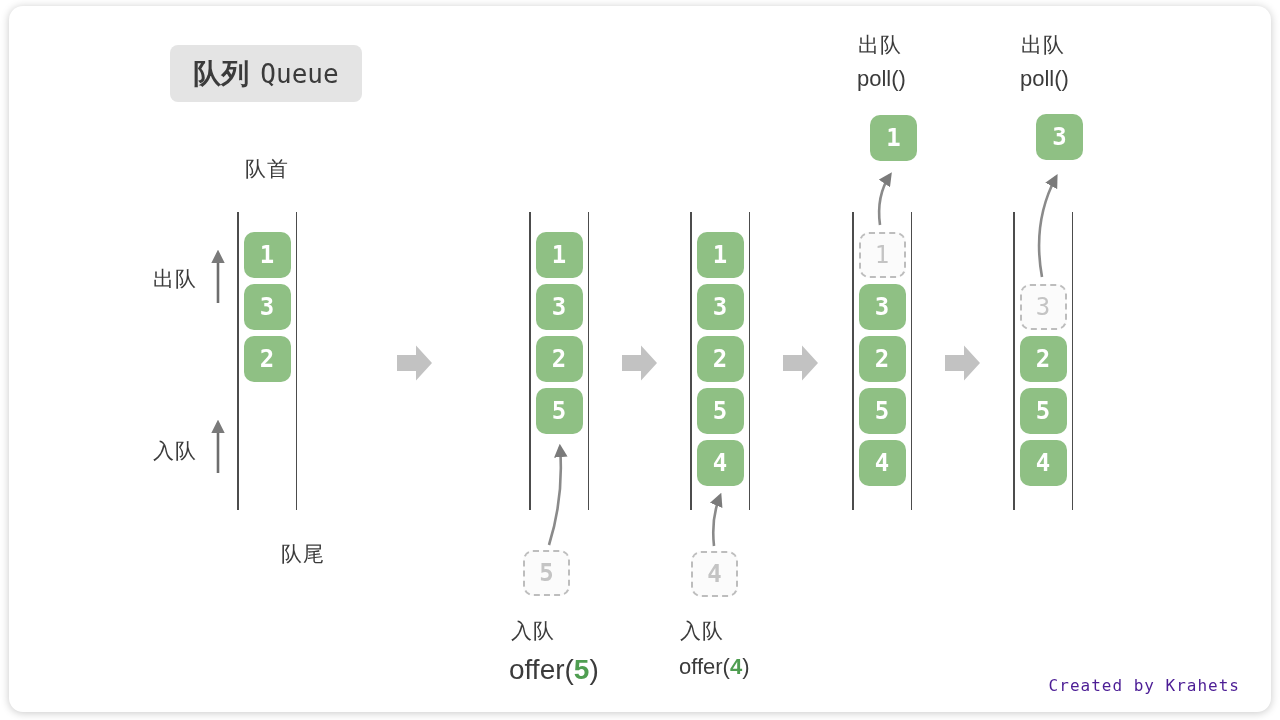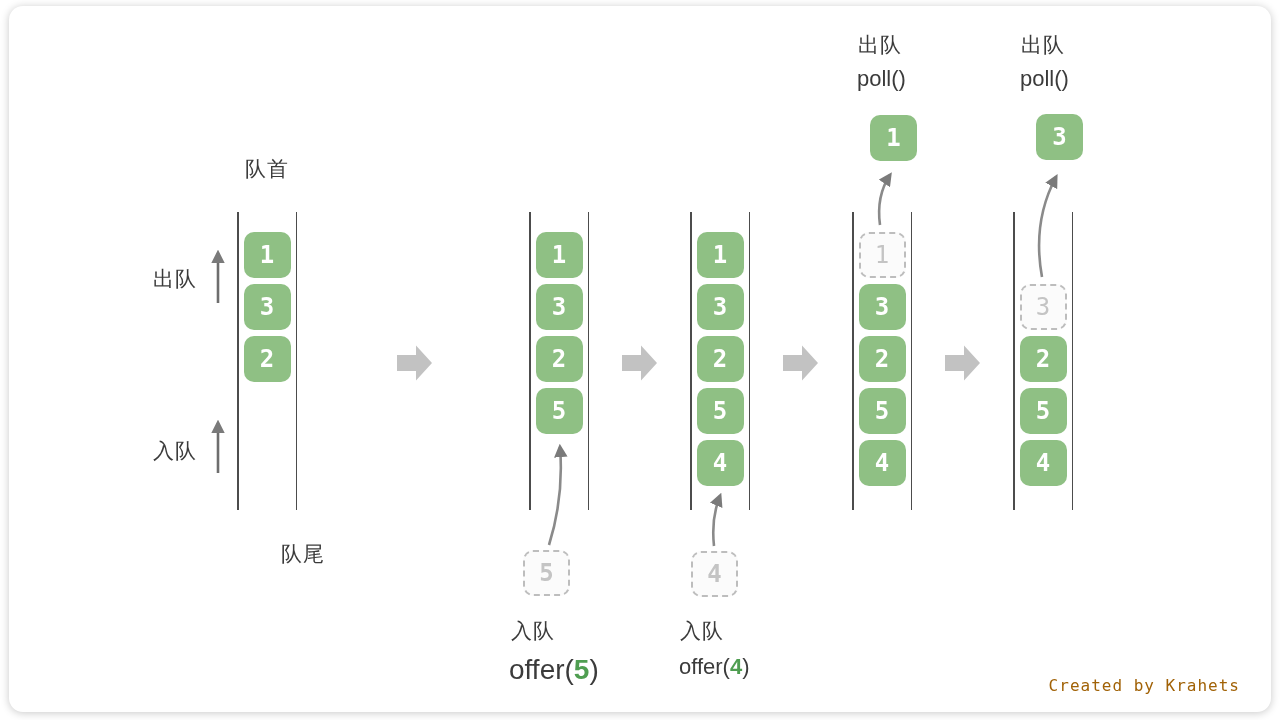--- a/index.html
+++ b/index.html
@@ -37,21 +37,21 @@
   .ghost{border:2px dashed var(--ghost-gray);background:#FBFBFB;color:#C4C4C4;font-weight:400;}
   .slot0{top:20px;} .slot1{top:72px;} .slot2{top:124px;} .slot3{top:176px;} .slot4{top:228px;}
 
   .float-cell{position:absolute;width:47px;height:46px;border-radius:10px;
         display:flex;align-items:center;justify-content:center;
         font-family:"DejaVu Sans Mono",monospace;font-size:24px;font-weight:700;}
 
   .code-accent{color:var(--code-green);font-weight:700;}
 
   .watermark{position:absolute;right:40px;top:676px;font-family:"DejaVu Sans Mono",monospace;
-             font-size:16px;color:#a16207;letter-spacing:1px;}
+             font-size:16px;color:#4c1d95;letter-spacing:1px;}
 </style>
 </head>
 <body>
 
 <div class="canvas">
   <div class="card"></div>
 
   <svg class="overlay" width="1280" height="720" viewBox="0 0 1280 720">
     <defs>
       <marker id="ah" viewBox="0 0 10 10" refX="7.5" refY="5" markerWidth="5.2" markerHeight="5.2" orient="auto-start-reverse">
@@ -66,20 +66,24 @@
     <path fill="var(--arrow-gray)" d="M622,355 h19 v-9.5 l16,17.5 l-16,17.5 v-9.5 h-19 z"></path>
     <path fill="var(--arrow-gray)" d="M783,355 h19 v-9.5 l16,17.5 l-16,17.5 v-9.5 h-19 z"></path>
     <path fill="var(--arrow-gray)" d="M945,355 h19 v-9.5 l16,17.5 l-16,17.5 v-9.5 h-19 z"></path>
 
     <path fill="none" stroke="#8A8A8A" stroke-width="2.6" marker-end="url(#ah)" d="M549,545 Q564,497 560,447"></path>
     <path fill="none" stroke="#8A8A8A" stroke-width="2.6" marker-end="url(#ah)" d="M714,546 Q711,518 720,496"></path>
     <path fill="none" stroke="#8A8A8A" stroke-width="2.6" marker-end="url(#ah)" d="M880,225 Q876,196 890,175"></path>
     <path fill="none" stroke="#8A8A8A" stroke-width="2.6" marker-end="url(#ah)" d="M1042,277 Q1032,222 1056,177"></path>
   </svg>
 
+  <div class="title-box">
+    <span class="title-zh">队列</span>
+    <span class="title-en">Queue</span>
+  </div>
 
   <div class="zh-bold center60" style="left:237px;top:155px;">队首</div>
   <div class="zh-bold center60" style="left:237px;top:540px;margin-left:36px;">队尾</div>
   <div class="zh-bold" style="left:153px;top:265px;">出队</div>
   <div class="zh-bold" style="left:153px;top:437px;">入队</div>
 
   <div class="queue" style="left:237px;">
     <div class="wall l"></div>
     <div class="wall r"></div>
     <div class="cell solid slot0">1</div>

